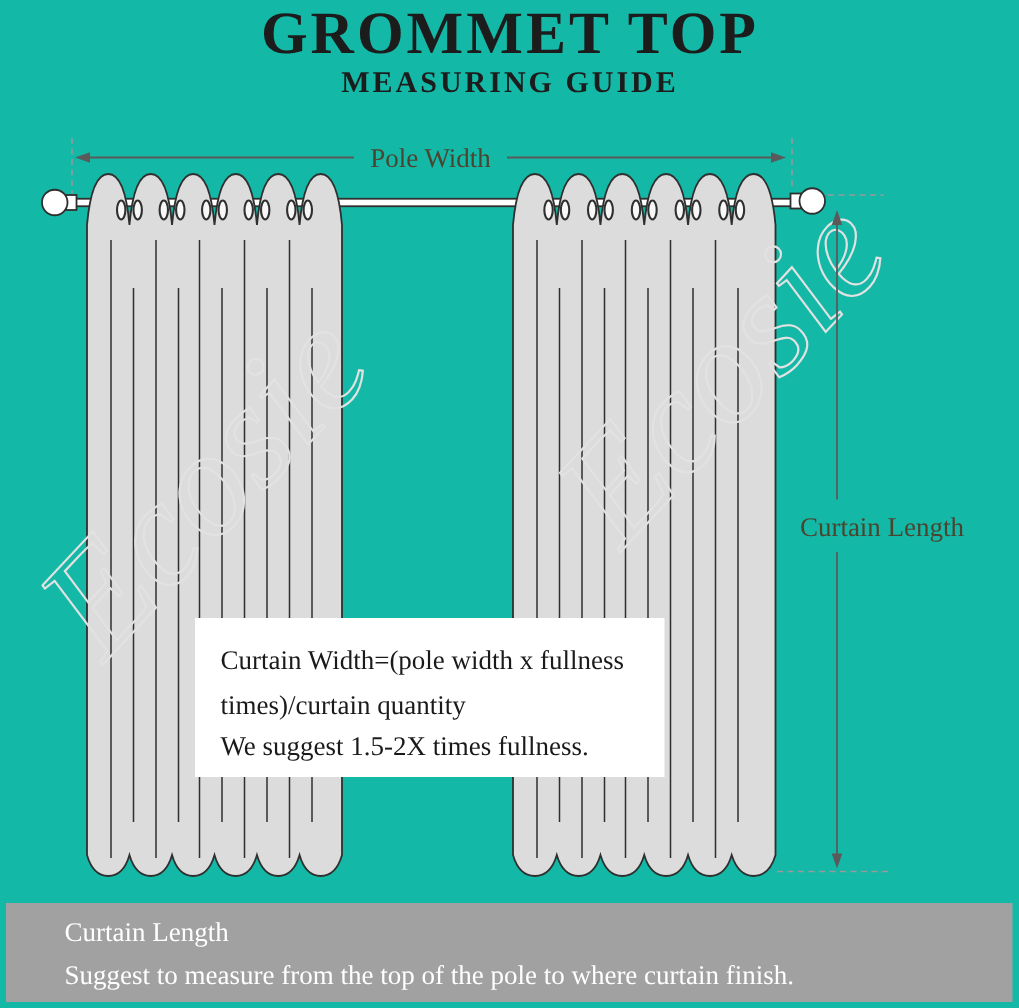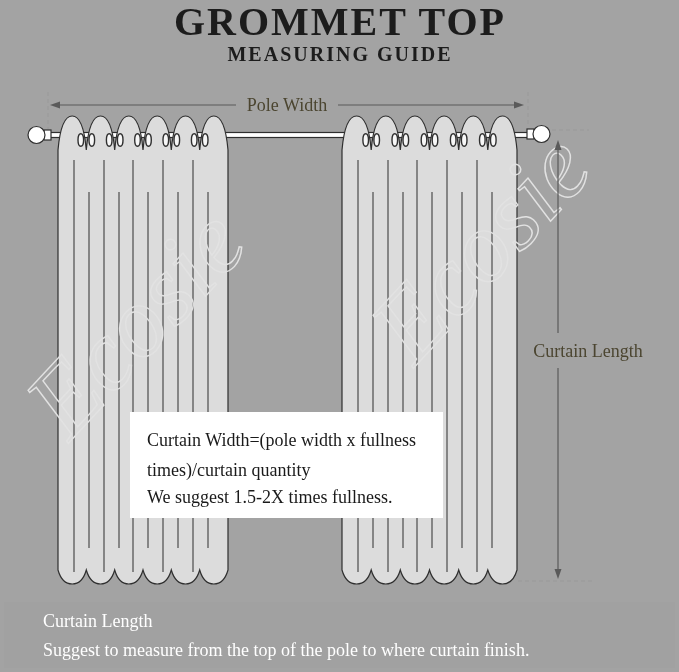--- a/index.html
+++ b/index.html
@@ -1,16 +1,16 @@
 <!DOCTYPE html>
 <html style="--curtain-fill: #dcdcdc; --outline: #2f2f2f; --label: #4b4530; --dashed: #999999; --arrow: #5a5a5a; --watermark: #e2e2e2; --footer-bg: #a1a1a1; --footer-text: #ffffff;"><head>
 <meta charset="utf-8">
 <style>
   html,body{margin:0;padding:0;background:#ffffff;}
-  #stage{position:relative;width:679px;height:672px;background:#a3a3a3;overflow:hidden;
+  #stage{position:relative;width:679px;height:672px;background:#14b8a6;overflow:hidden;
          font-family:"Liberation Serif","DejaVu Serif",serif;}
   svg{display:block;}
   .title-text{font-family:"Liberation Serif","DejaVu Serif",serif;font-weight:bold;fill:#1c1c1c;}
   .measure-label{font-family:"Liberation Serif","DejaVu Serif",serif;fill:var(--label,#4b4530);}
   .fabric{fill:var(--curtain-fill,#dcdcdc);stroke:var(--outline,#2f2f2f);stroke-width:1.2;}
   .fold{stroke:var(--outline,#2f2f2f);stroke-width:1;}
   .pole{fill:#ffffff;stroke:var(--outline,#2f2f2f);stroke-width:1.2;}
   .grommet{fill:#f7f7f7;stroke:var(--outline,#2f2f2f);stroke-width:1.4;}
   .dashed{stroke:var(--dashed,#999999);stroke-width:1;stroke-dasharray:4 3;fill:none;}
   .arrow-line{stroke:var(--arrow,#5a5a5a);stroke-width:1.2;fill:none;}

